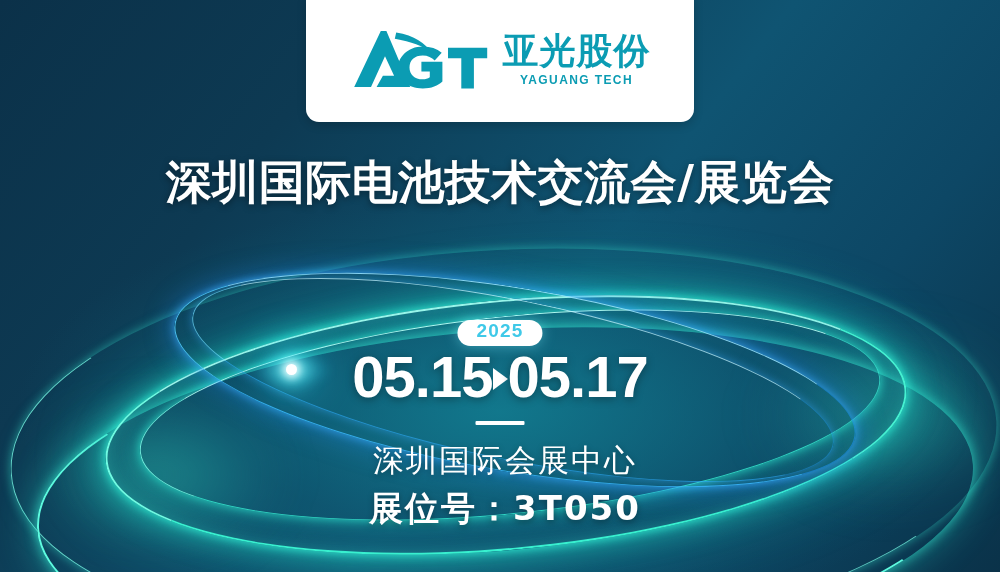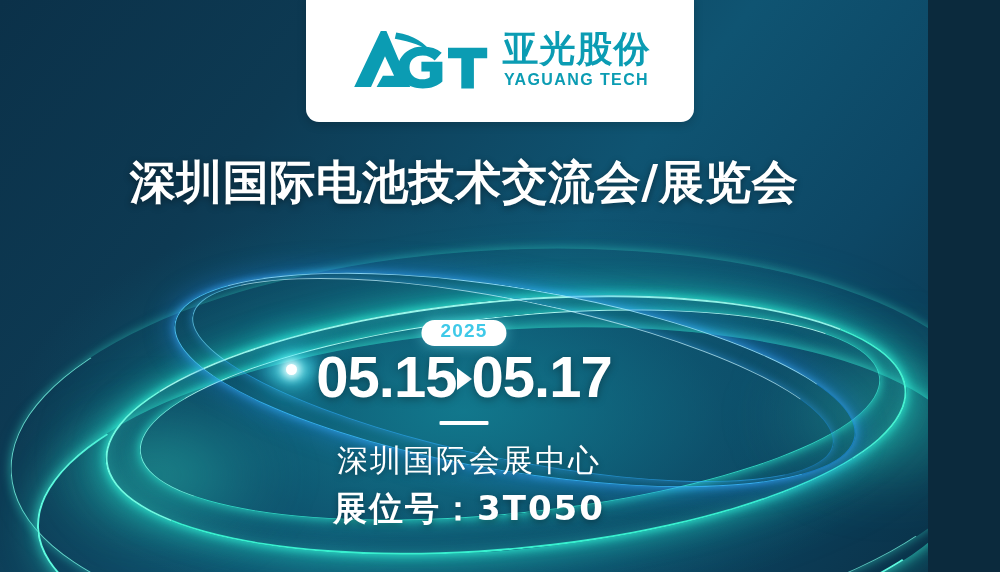--- a/index.html
+++ b/index.html
@@ -2,21 +2,21 @@
 <html><head>
 <meta charset="utf-8">
 <style>
   html, body {
     margin: 0;
     padding: 0;
     background: #0b2a3d;
   }
   #banner {
     position: relative;
-    width: 928px;
+    width: 1000px;
     height: 572px;
     overflow: hidden;
     font-family: "Liberation Sans", "DejaVu Sans", sans-serif;
     background:
       radial-gradient(ellipse 62% 48% at 50% 72%, rgba(18,126,145,0.85) 0%, rgba(14,94,117,0.45) 45%, rgba(12,66,92,0.0) 78%),
       linear-gradient(128deg, #0b3149 0%, #0d3a53 26%, #0f5472 55%, #0d4765 76%, #0a3249 100%);
   }
 
   
   .rings {
@@ -167,21 +167,21 @@
   }
   .logo-cn {
     font-size: 36px;
     font-weight: 700;
     color: #0b9cb3;
     letter-spacing: 1px;
     font-family: "DejaVu Sans", "Liberation Sans", sans-serif;
   }
   .logo-en {
     margin-top: 5px;
-    font-size: 16px;
+    font-size: 12px;
     font-weight: 700;
     color: #0b9cb3;
     letter-spacing: 1.4px;
     font-family: "Liberation Sans", sans-serif;
     text-align: right;
   }
 
   
   .headline {
     position: absolute;

